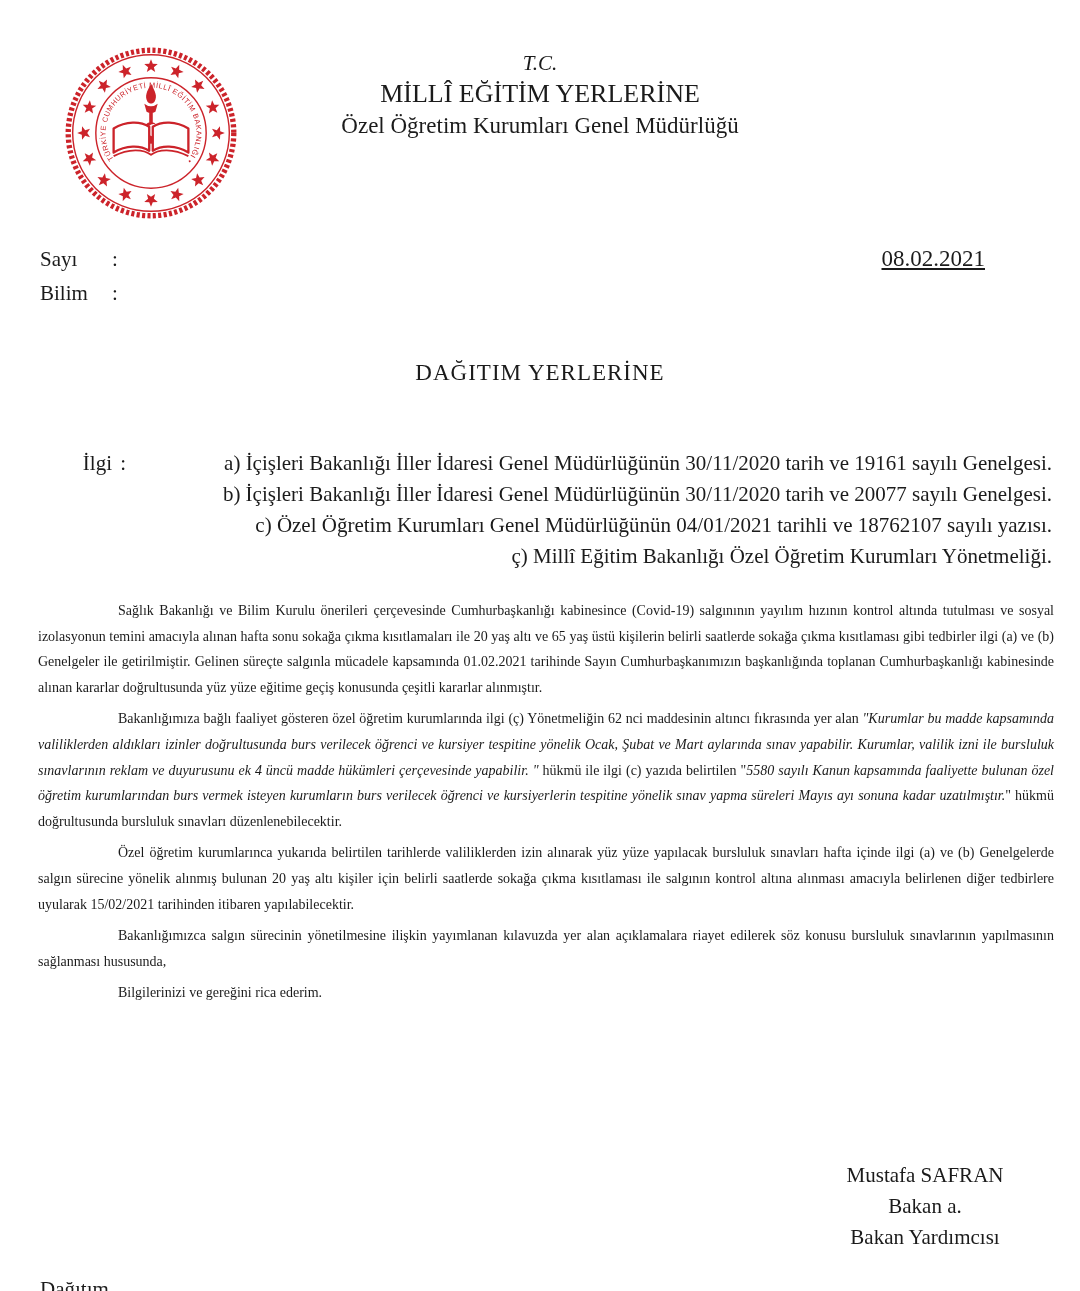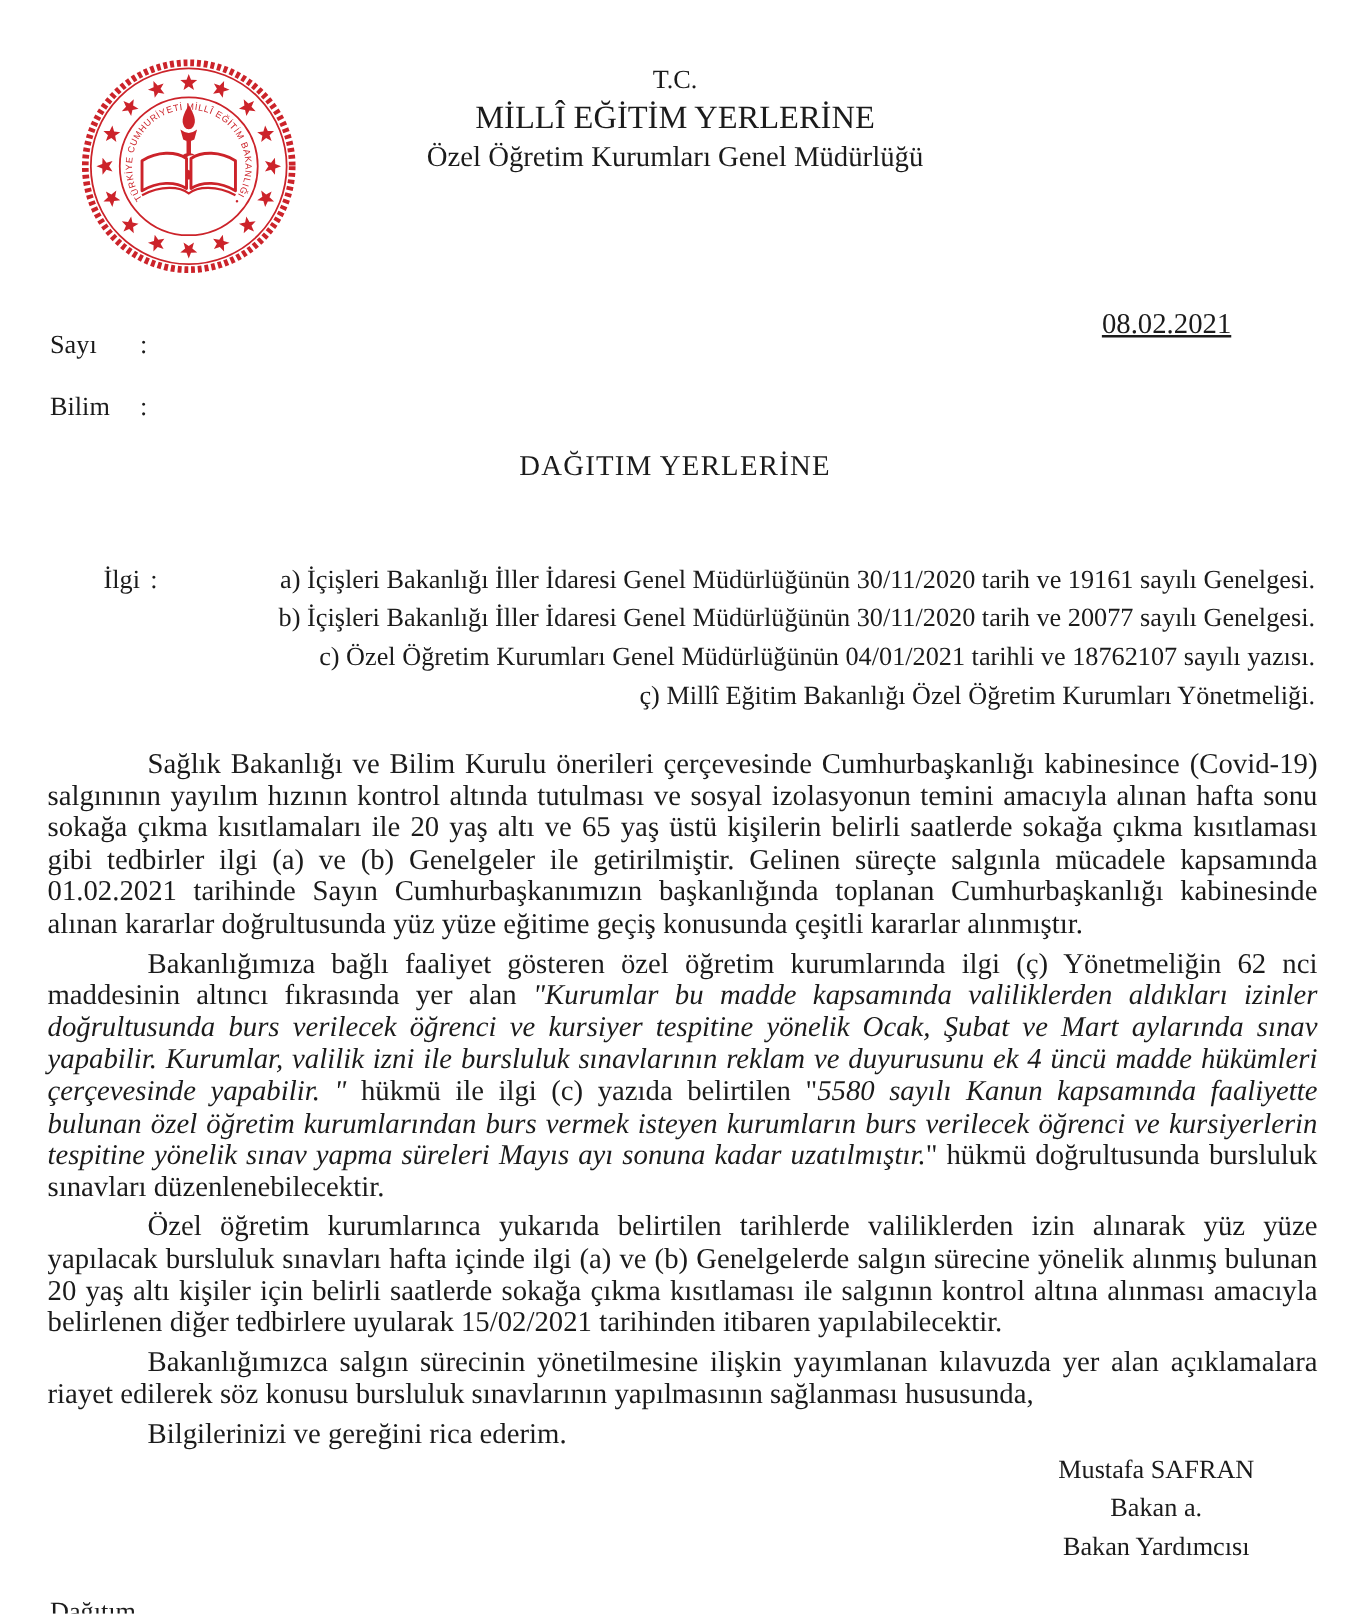--- a/index.html
+++ b/index.html
@@ -7,37 +7,37 @@
   html,body { background:#ffffff; }
   .page {
     position:relative; width:1080px; height:1291px;
     background:var(--paper); color:var(--ink);
     font-family:"Liberation Serif","DejaVu Serif",serif;
     overflow:hidden;
   }
   
   .emblem { position:absolute; left:62px; top:44px; width:178px; height:178px; color:var(--emblem-red); }
   .letterhead-text { position:absolute; left:0; right:0; top:50px; text-align:center; }
-  .lh-tc         { font-size:21px; line-height:26px; }
+  .lh-tc         { font-size:21px; line-height:26px;font-style:italic; }
   .lh-ministry   { font-size:26px; line-height:32px; margin-top:2px; }
   .lh-department { font-size:23px; line-height:28px; margin-top:2px; }
   
   .meta { position:absolute; left:40px; top:242px; font-size:21px; }
-  .meta-line { display:grid; grid-template-columns:72px 16px auto; line-height:34px;margin-top:16px; }
+  .meta-line { display:grid; grid-template-columns:72px 16px auto; line-height:34px; }
   .doc-date { position:absolute; top:242px; right:95px; font-size:23px; line-height:34px;text-decoration:underline; }
   
   .recipient { position:absolute; left:0; right:0; top:360px; text-align:center;
                font-size:23px; letter-spacing:1px; }
   
   .ilgi { position:absolute; left:40px; top:448px; width:1012px; font-size:21px; }
   .ilgi-row { display:grid; grid-template-columns:72px 14px auto; line-height:31px;text-align:right; }
   .ilgi-row .cell { white-space:normal; }
   
   .body-text { position:absolute; left:38px; top:598px; width:1016px;
-               font-size:23px; line-height:25.6px; text-align:justify; }
+               font-size:14px; line-height:25.6px; text-align:justify; }
   .body-text p { text-indent:80px; margin:0 0 6px 0; }
   .body-text .closing { margin-top:2px; }
   .italic { font-style:italic; }
   
   .signature { position:absolute; left:745px; top:1160px; width:360px;
                text-align:center; font-size:21px; line-height:31px; }
   
   .footer-partial { position:absolute; left:40px; top:1276px; font-size:21px; line-height:26px; }
 </style>
 </head>

